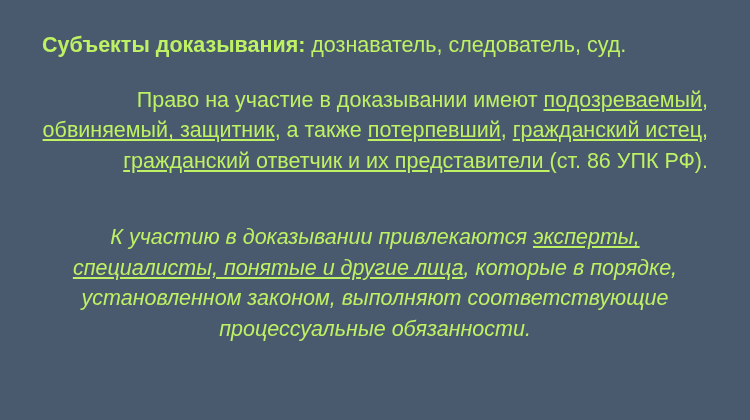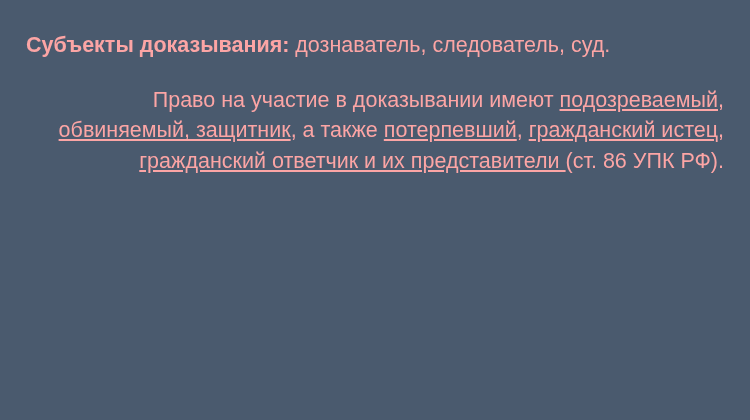--- a/index.html
+++ b/index.html
@@ -18,22 +18,22 @@
     height: 420px;
     box-sizing: border-box;
     background: #4a5a6e;
     padding: 20px 26px 10px 26px;
     display: flex;
     flex-direction: column;
     justify-content: flex-start;
     color: #ffffff;
   }
   .para {
-    color: #fca5a5;
-    margin: 0;
+    color: #bef264;
+    margin: 16px;
   }
   .p1 {
     font-size: 21.5px;
     line-height: 1.25;
     text-align: left;
     margin-top: 12px;
     margin-bottom: 0;
   }
   .p1 .lead {
     font-weight: bold;
@@ -58,14 +58,15 @@
 </style>
 </head>
 <body>
 
 <div class="slide">
 
   <p class="para p1"><span class="lead">Субъекты доказывания:</span><span> дознаватель, следователь, суд.</span></p>
 
   <p class="para p2"><span>Право на участие в доказывании имеют </span><span class="u">подозреваемый, обвиняемый, защитник</span><span>, а также </span><span class="u">потерпевший</span><span>, </span><span class="u">гражданский истец</span><span>, </span><span class="u">гражданский ответчик и их представители </span><span>(ст. 86 УПК РФ).</span></p>
 
+  <p class="para p3"><span>К участию в доказывании привлекаются </span><span class="u">эксперты, специалисты, понятые и другие лица</span><span>, которые в порядке, установленном законом, выполняют соответствующие процессуальные обязанности.</span></p>
 
 </div>
 
 </body></html>

